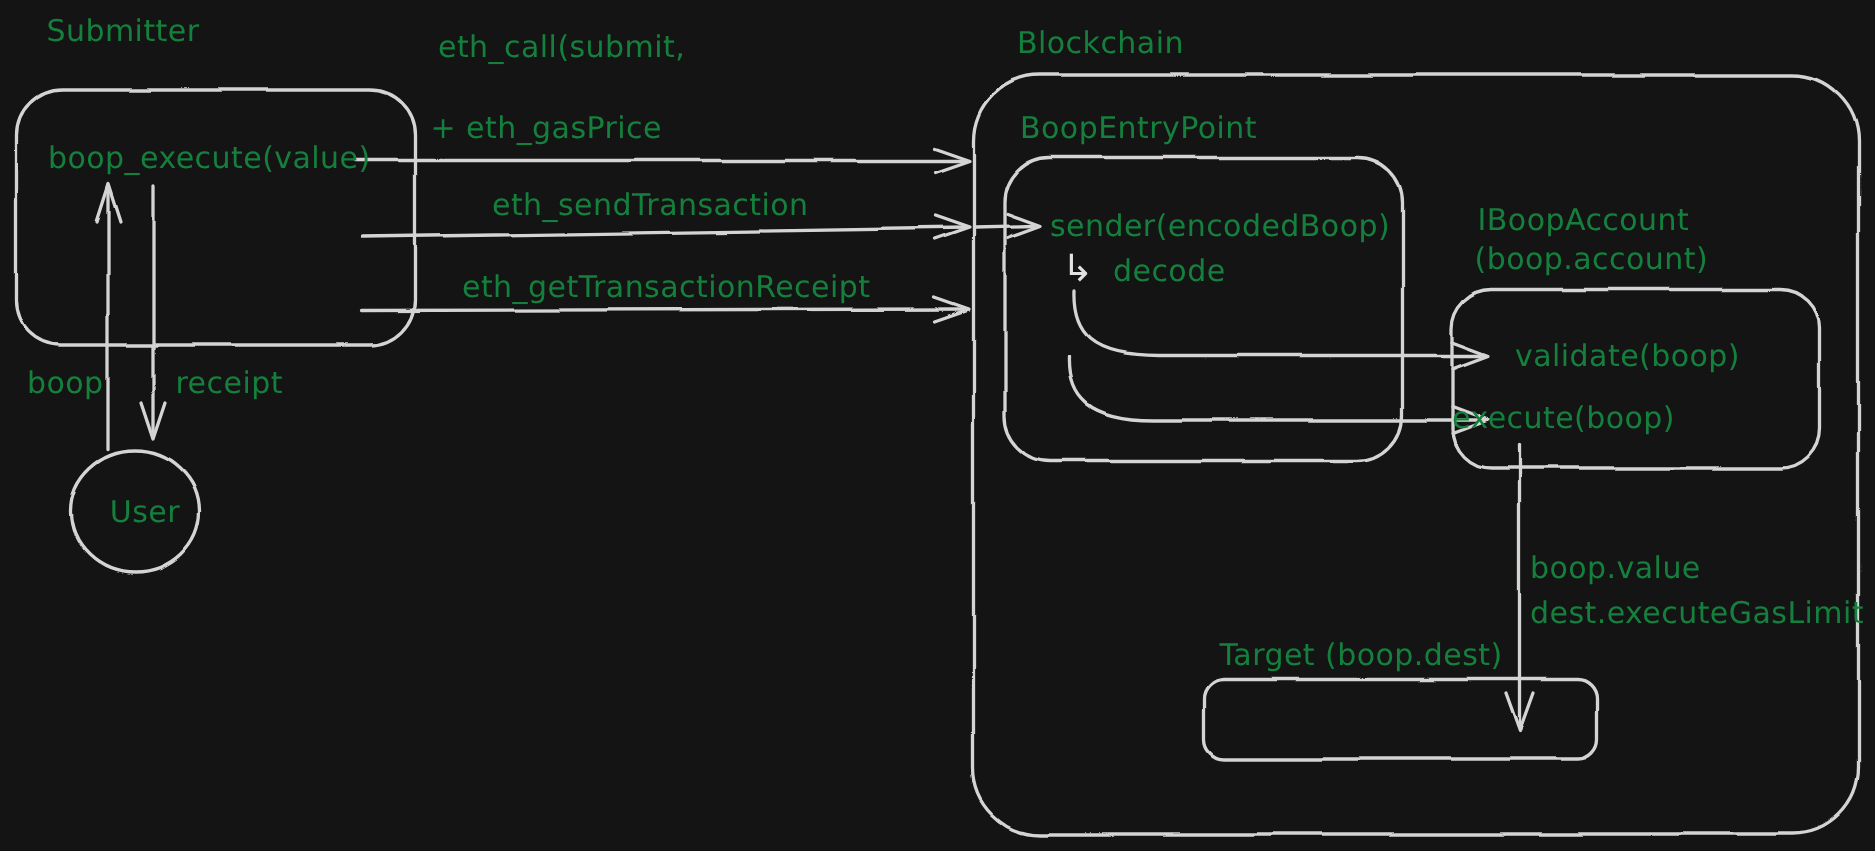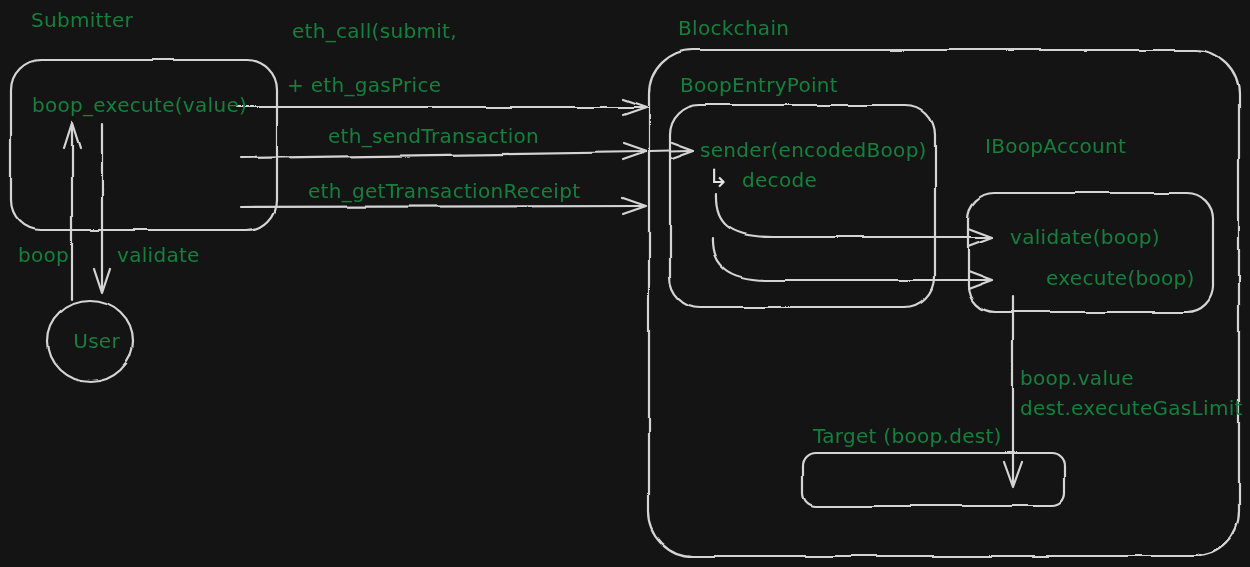--- a/index.html
+++ b/index.html
@@ -111,36 +111,37 @@
       <g>
         <path d="M1013,297 L1013,484"></path>
         <path d="M1004,462 L1013,487 L1022,462"></path>
       </g>
     </g>
   </svg>
 
   <div class="label" style="left:31px; top:10px;">Submitter</div>
   <div class="label" style="left:32px; top:95px;">boop_execute(value)</div>
   <div class="label" style="left:18px; top:245px;">boop</div>
-  <div class="label" style="left:117px; top:245px;">validate</div>
+  <div class="label" style="left:117px; top:245px;">receipt</div>
   <div class="label centered" style="left:60px; top:331px; width:60px;">User</div>
 
   <div class="label" style="left:292px; top:21px;">eth_call(submit,</div>
   <div class="label" style="left:287px; top:75px;">+ eth_gasPrice</div>
   <div class="label" style="left:308px; top:181px;">eth_getTransactionReceipt</div>
   <div class="label" style="left:328px; top:126px;">eth_sendTransaction</div>
 
   <div class="label" style="left:678px; top:18px;">Blockchain</div>
   <div class="label" style="left:680px; top:75px;">BoopEntryPoint</div>
   <div class="label" style="left:700px; top:140px;">sender(encodedBoop)</div>
   <div class="label glyph" style="left:708px; top:166px;">↳</div>
   <div class="label" style="left:742px; top:170px;">decode</div>
 
   <div class="label" style="left:985px; top:136px;">IBoopAccount</div>
+  <div class="label" style="left:983px; top:162px;">(boop.account)</div>
   <div class="label" style="left:1010px; top:227px;">validate(boop)</div>
-  <div class="label" style="left:1046px; top:268px;">execute(boop)</div>
+  <div class="label" style="left:968px; top:268px;">execute(boop)</div>
 
   <div class="label" style="left:1020px; top:368px;">boop.value</div>
   <div class="label" style="left:1020px; top:398px;">dest.executeGasLimit</div>
 
   <div class="label" style="left:813px; top:426px;">Target (boop.dest)</div>
 
 </div>
 
 </body></html>

